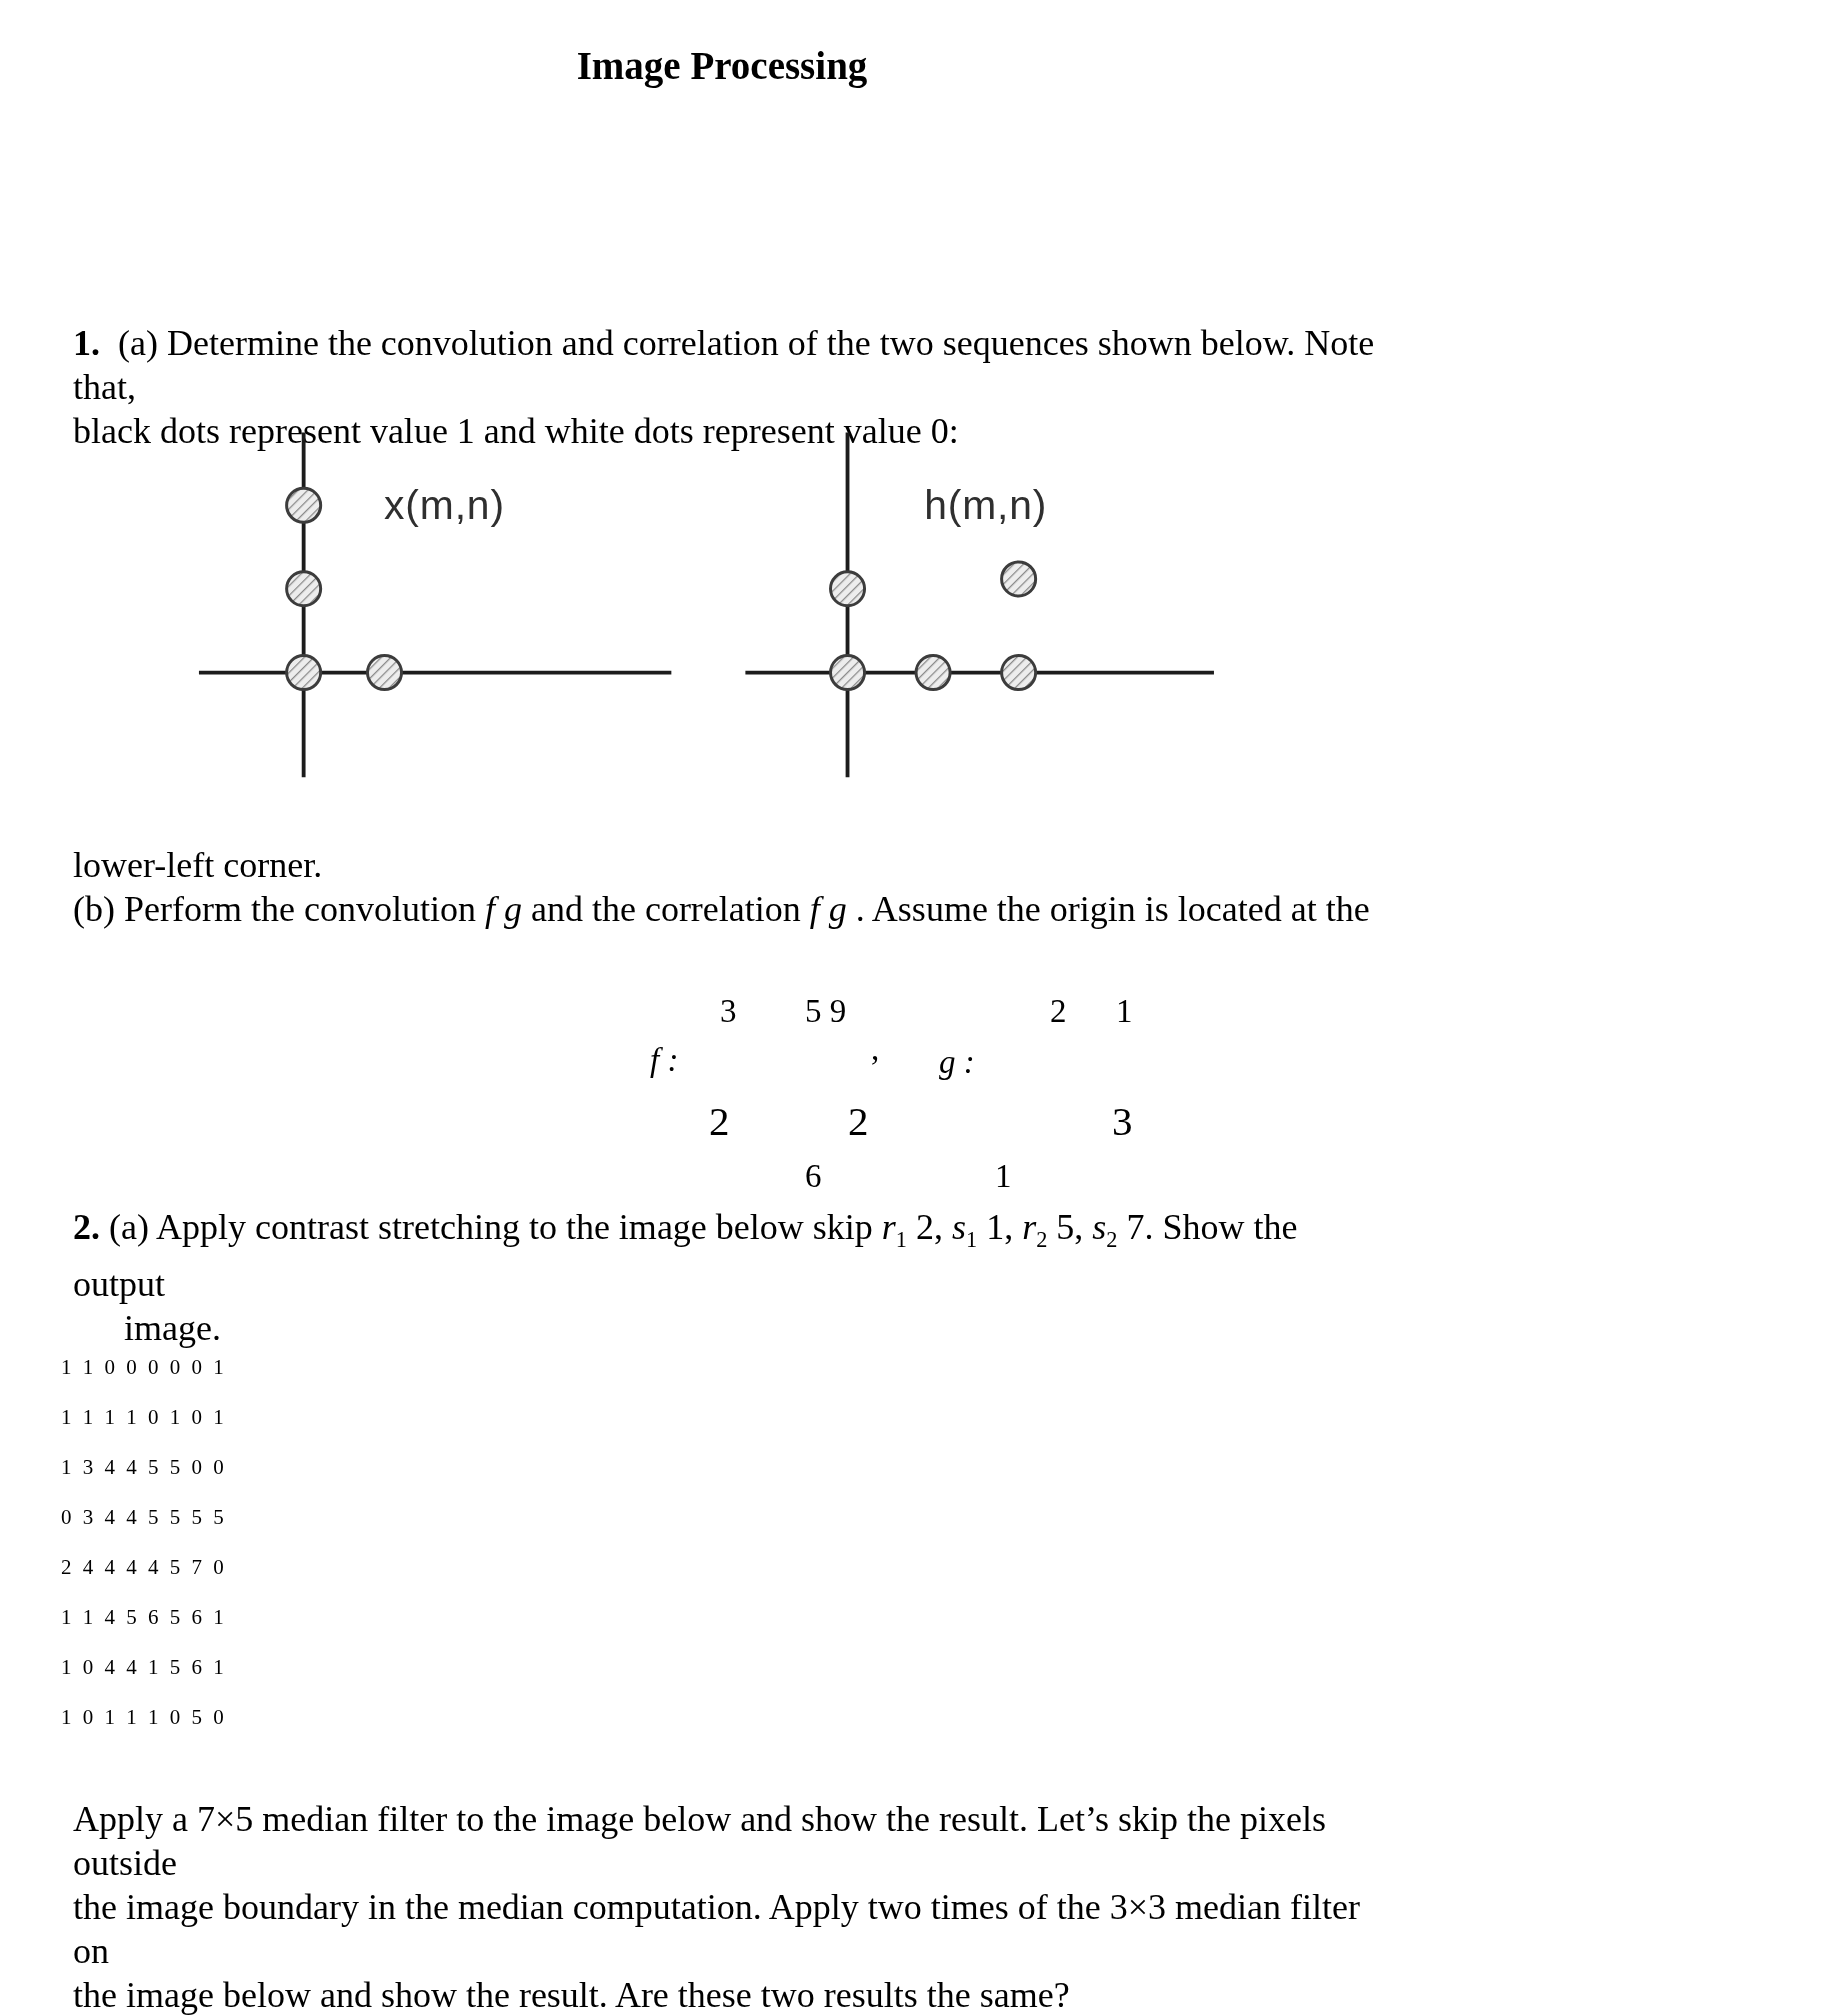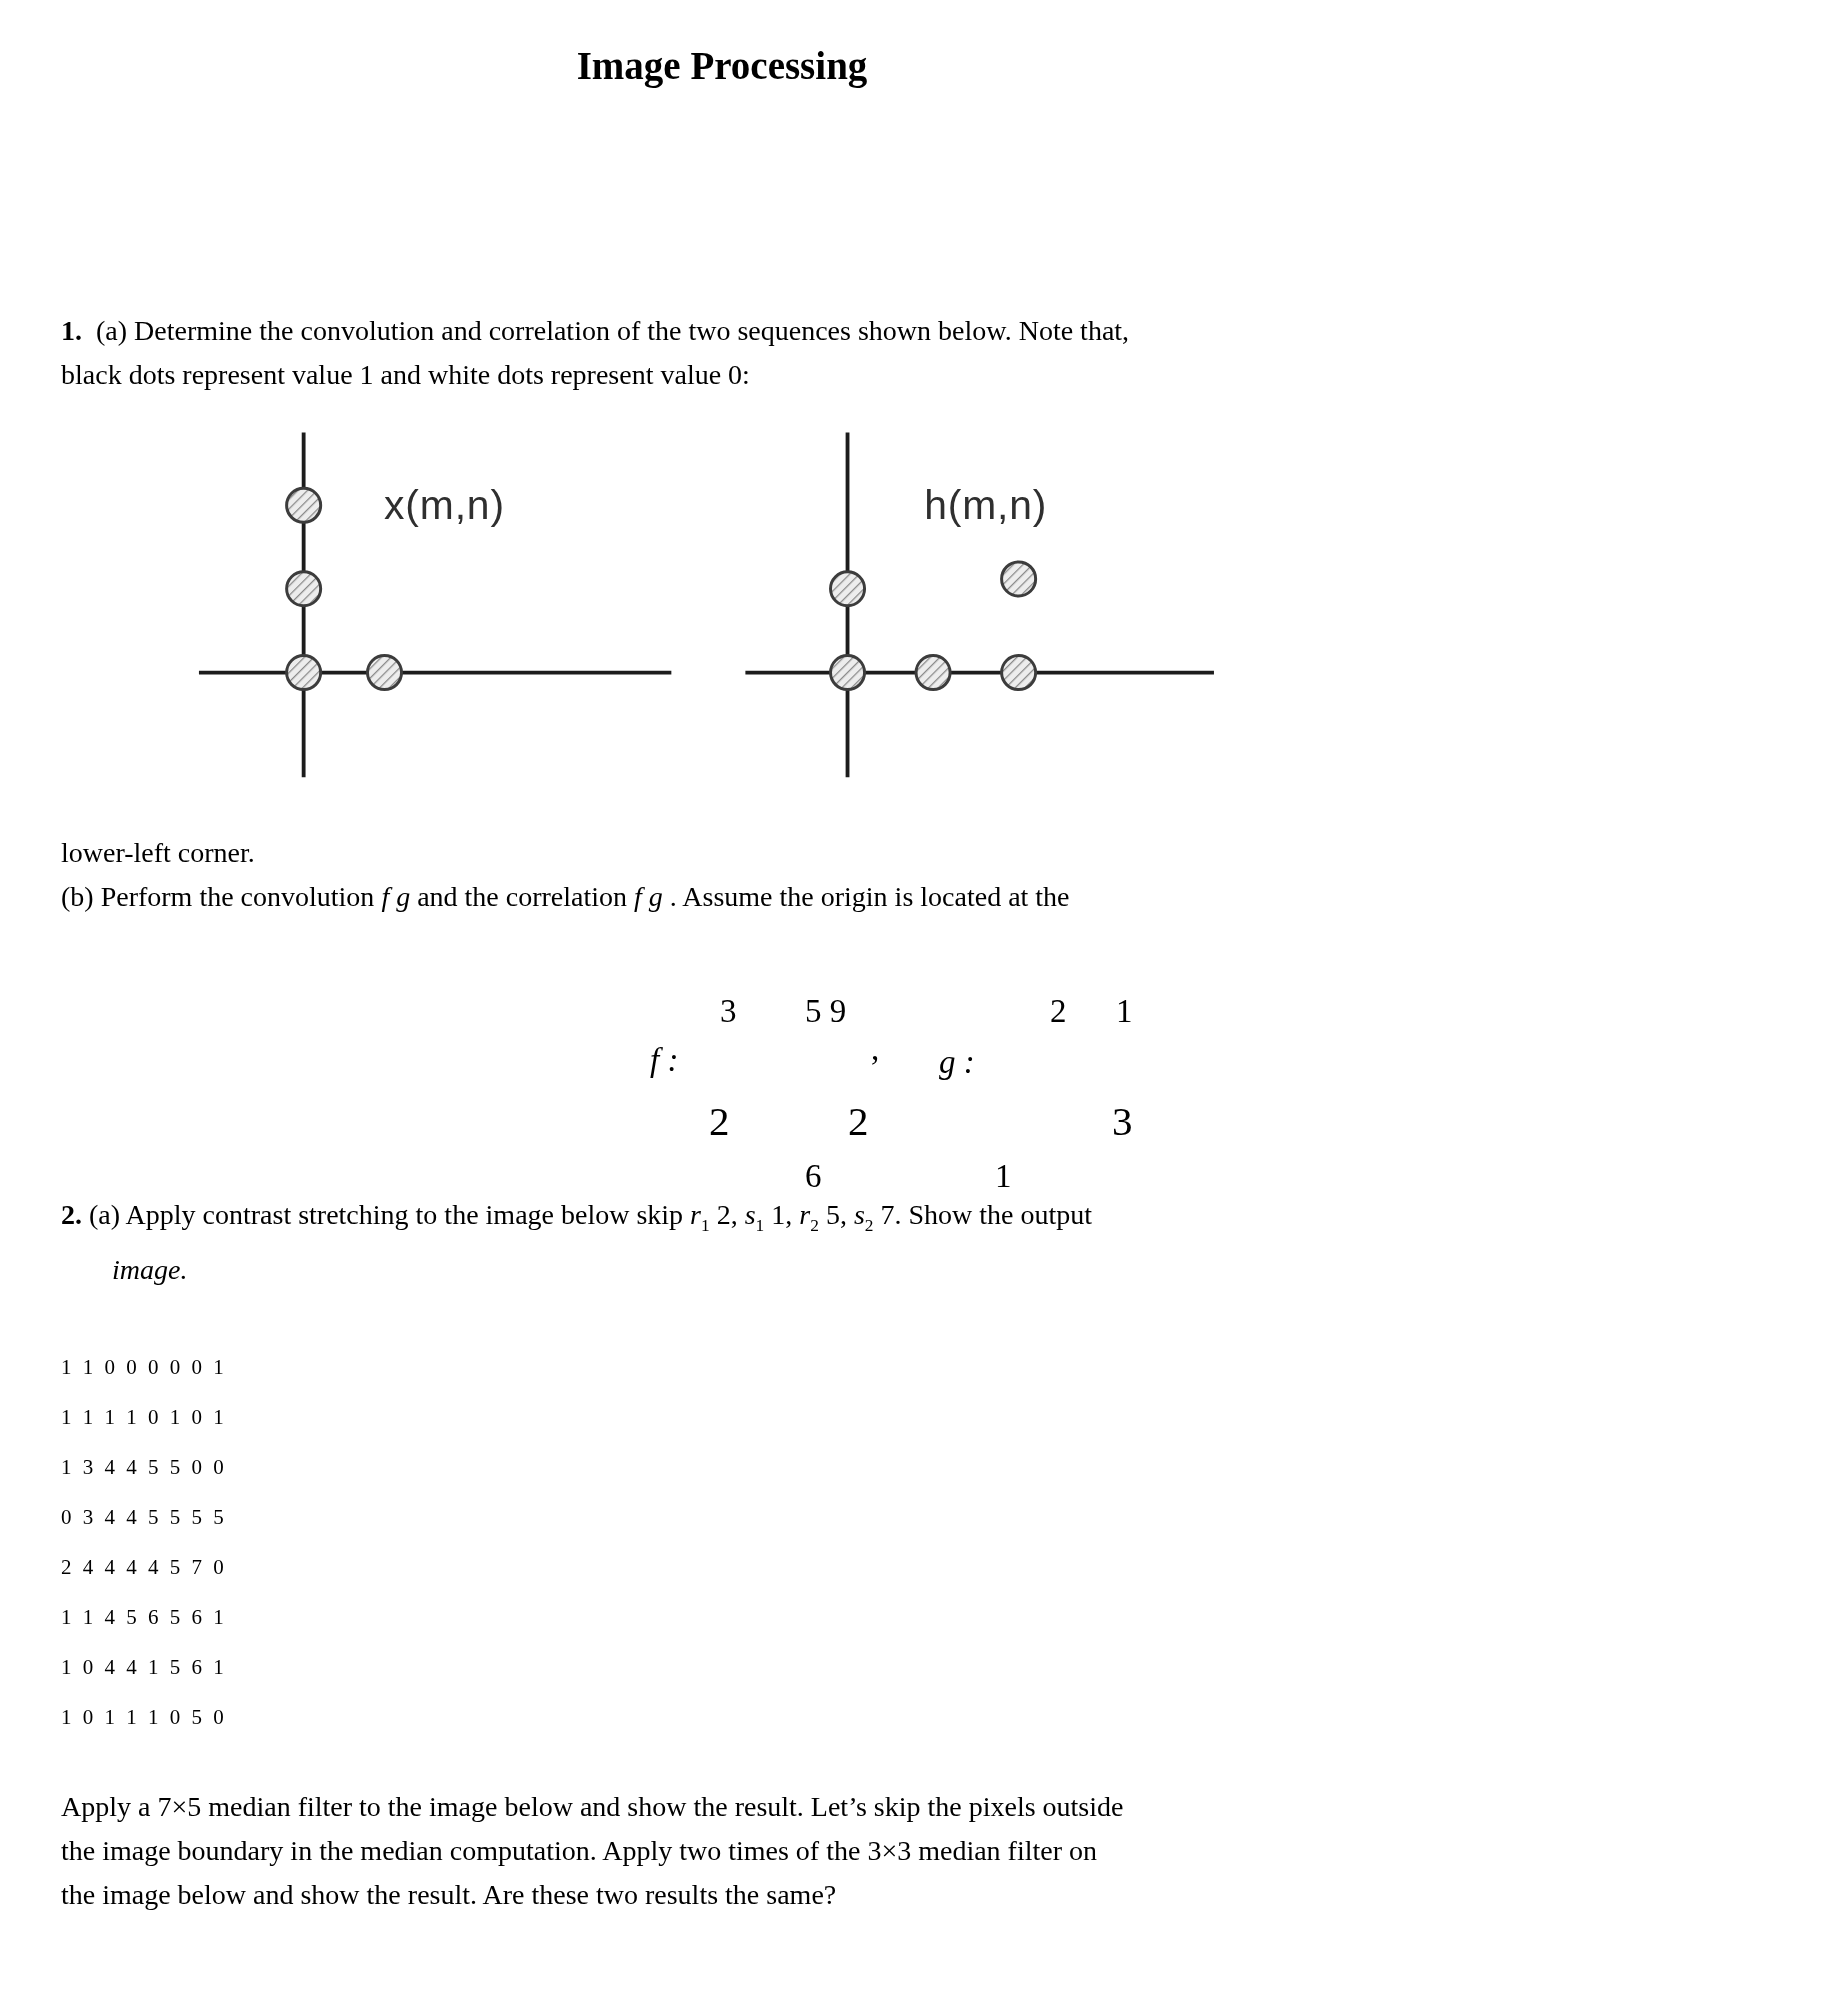--- a/index.html
+++ b/index.html
@@ -19,30 +19,30 @@
     width: 100%;
     text-align: center;
     font-size: 39px;
     font-weight: bold;
     margin: 0;
   }
   .para {
     position: absolute;
     left: 61px;
     right: 51px;
-    font-size: 28px;
+    font-size: 36px;
     line-height: 44px;
-    margin: 0;
+    margin: 12px;
   }
   .line { display: block; white-space: pre-wrap; }
   .q1a { top: 309px; }
   .q1b { top: 831px; }
   .q2  { top: 1193px; }
   .q3  { top: 1785px; }
-  .indent { padding-left: 51px; font-style: italic; }
+  .indent { padding-left: 51px; }
   .bold { font-weight: bold; }
   .ital { font-style: italic; }
   sub { font-size: 0.62em; }
 
   .diagrams {
     position: absolute;
     top: 430px;
     left: 0;
   }
   .diagram-label {

